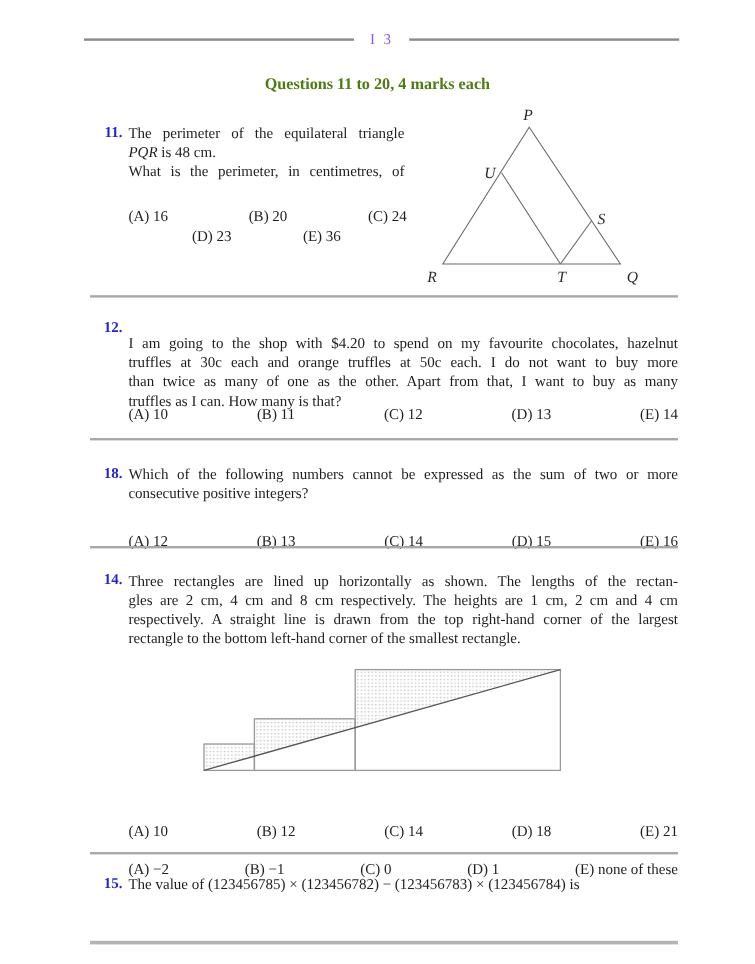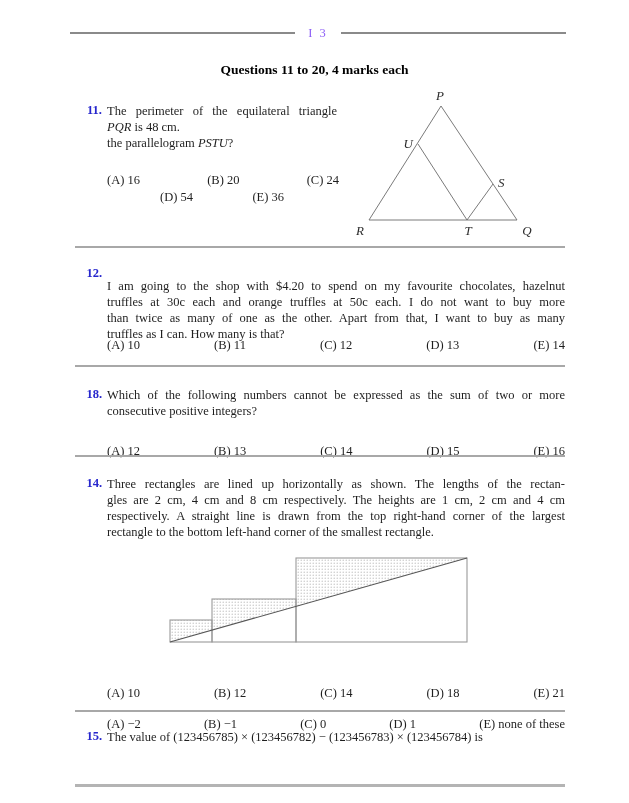--- a/index.html
+++ b/index.html
@@ -29,21 +29,21 @@
     letter-spacing: 2px;
     white-space: nowrap;
   }
   .section-heading {
     position: absolute;
     top: 62px; left: 0;
     width: 629px;
     text-align: center;
     font-weight: 700;
     font-size: 13.5px;
-    color: #000000;
+    color: #4d7c0f;
   }
   
   .qnum {
     position: absolute;
     left: 76px; width: 26px;
     text-align: right;
     font-weight: 700;
     color: #2626cd;
     white-space: nowrap;
   }
@@ -98,29 +98,29 @@
     <div class="page-label">I 3</div>
     <div class="header-rule"></div>
   </div>
 
   <div class="section-heading">Questions 11 to 20, 4 marks each</div>
 
   <div class="qnum" style="top:103px;">11.</div>
   <div class="qtext" style="top:103px; width:230px;">
     <div class="line">The perimeter of the equilateral triangle</div>
     <div class="line nat"><span class="mathit">PQR</span><span> is 48 cm.</span></div>
-    <div class="line nat"><span>the parallelogram </span><span class="mathit">PSTU</span><span>?</span></div>
+    <div class="line">What is the perimeter, in centimetres, of</div>
   </div>
   <div class="optrow" style="top:172px; width:232px;gap:10px;">
     <span class="opt">(A) 16</span>
     <span class="opt">(B) 20</span>
     <span class="opt">(C) 24</span>
   </div>
   <div class="optrow" style="top:189px; left:160px; width:124px;">
-    <span class="opt">(D) 54</span>
+    <span class="opt">(D) 23</span>
     <span class="opt">(E) 36</span>
   </div>
 
   <svg class="fig" style="top:86px; left:352px;" width="185" height="152" viewBox="0 0 185 152">
 
     <polygon points="89,20 17,134 165,134" fill="none" stroke="#6b6b6b" stroke-width="0.9"></polygon>
 
     <line x1="66" y1="58" x2="115" y2="134" stroke="#6b6b6b" stroke-width="0.9"></line>
     <line x1="115" y1="134" x2="141" y2="98" stroke="#6b6b6b" stroke-width="0.9"></line>
     <text class="figlabel" x="88" y="14" text-anchor="middle">P</text>

